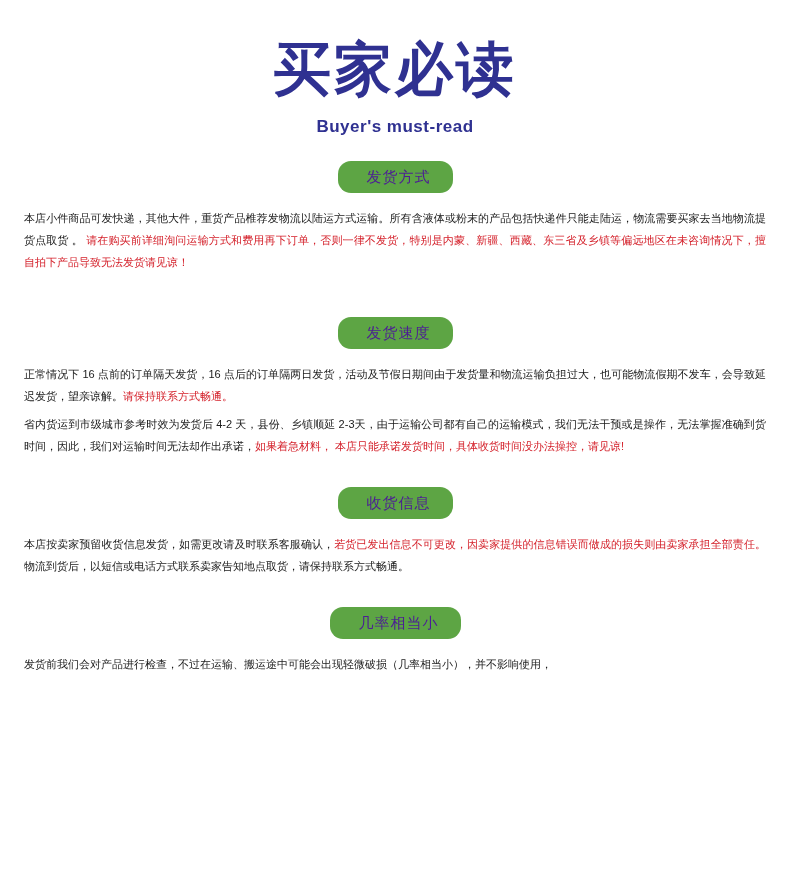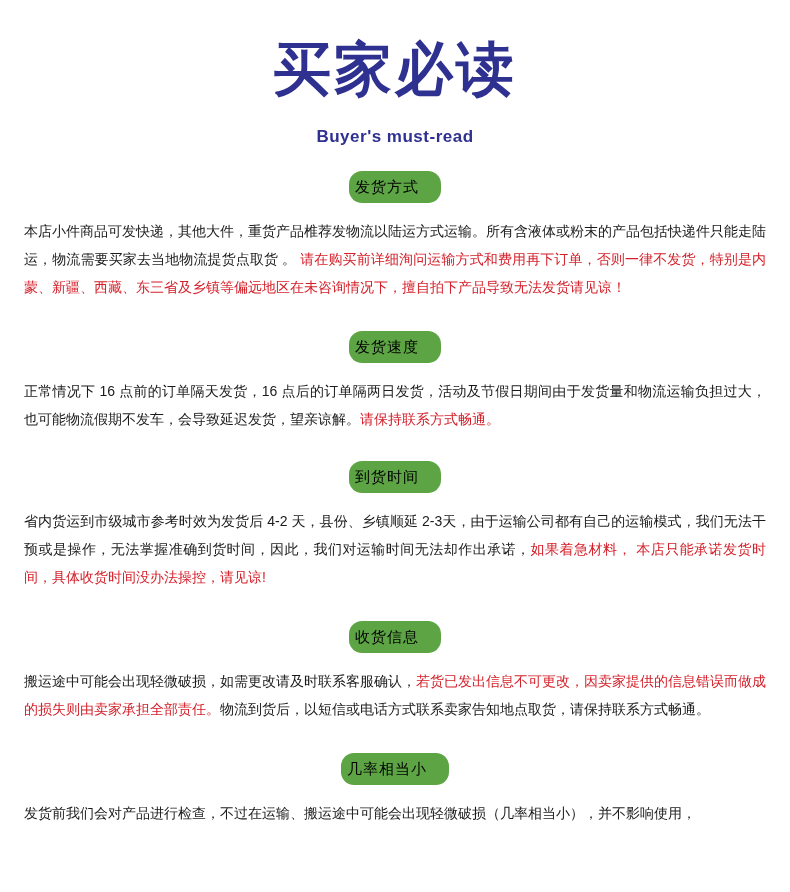--- a/index.html
+++ b/index.html
@@ -30,54 +30,54 @@
     font-weight: bold;
     color: #2f3191;
     letter-spacing: 3px;
     line-height: 1.15;
     margin: 0;
   }
   .sub-title {
     font-size: 17px;
     font-weight: bold;
     color: #2f3191;
-    margin-top: 24px;
+    margin-top: 14px;
     letter-spacing: 0.5px;
   }
   .section {
     margin-top: 6px;
   }
   .pill-wrap {
     text-align: center;
     margin-top: 26px;
     margin-bottom: 14px;
   }
   .pill {
     display: inline-block;
     background: #5da544;
-    color: #000000;
+    color: #4c1d95;
     font-size: 15px;
     line-height: 1;
-    padding: 8px 22px 9px 6px;
+    padding: 8px 22px 9px 29px;
     border-radius: 13px;
     letter-spacing: 1px;
   }
   .body-text {
-    font-size: 14px;
+    font-size: 11px;
     line-height: 2.0;
     color: #1a1a1a;
     text-align: justify;
     padding: 0 2px;
   }
   .red {
     color: #d4202a;
   }
   .sec-1 .pill-wrap { margin-top: 24px; }
   .sec-1 .body-text { margin-top: 6px; }
-  .sec-2 .pill-wrap { margin-top: 30px; }
+  .sec-2 .pill-wrap { margin-top: 44px; }
   .sec-3 .pill-wrap { margin-top: 28px; }
   .sec-4 .pill-wrap { margin-top: 30px; text-align: center; }
   .sec-5 .pill-wrap { margin-top: 30px; }
 </style>
 </head>
 <body>
 
 <div class="page">
 
   <div class="title-block">
@@ -97,34 +97,31 @@
   <div class="section sec-2">
     <div class="pill-wrap">
       <span class="pill">发货速度</span>
     </div>
     <div class="body-text">
       <span>正常情况下 16 点前的订单隔天发货，16 点后的订单隔两日发货，活动及节假日期间由于发货量和物流运输负担过大，也可能物流假期不发车，会导致延迟发货，望亲谅解。</span><span class="red">请保持联系方式畅通。</span>
     </div>
   </div>
 
   <div class="section sec-3">
-    <div class="pill-wrap">
-      <span class="pill">到货时间</span>
-    </div>
     <div class="body-text">
       <span>省内货运到市级城市参考时效为发货后 4-2 天，县份、乡镇顺延 2-3天，由于运输公司都有自己的运输模式，我们无法干预或是操作，无法掌握准确到货时间，因此，我们对运输时间无法却作出承诺，</span><span class="red">如果着急材料， 本店只能承诺发货时间，具体收货时间没办法操控，请见谅!</span>
     </div>
   </div>
 
   <div class="section sec-4">
     <div class="pill-wrap">
       <span class="pill">收货信息</span>
     </div>
     <div class="body-text">
-      <span>搬运途中可能会出现轻微破损，如需更改请及时联系客服确认，</span><span class="red">若货已发出信息不可更改，因卖家提供的信息错误而做成的损失则由卖家承担全部责任。</span><span>物流到货后，以短信或电话方式联系卖家告知地点取货，请保持联系方式畅通。</span>
+      <span>本店按卖家预留收货信息发货，如需更改请及时联系客服确认，</span><span class="red">若货已发出信息不可更改，因卖家提供的信息错误而做成的损失则由卖家承担全部责任。</span><span>物流到货后，以短信或电话方式联系卖家告知地点取货，请保持联系方式畅通。</span>
     </div>
   </div>
 
   <div class="section sec-5">
     <div class="pill-wrap">
       <span class="pill">几率相当小</span>
     </div>
     <div class="body-text">
       <span>发货前我们会对产品进行检查，不过在运输、搬运途中可能会出现轻微破损（几率相当小），并不影响使用，</span>
     </div>

